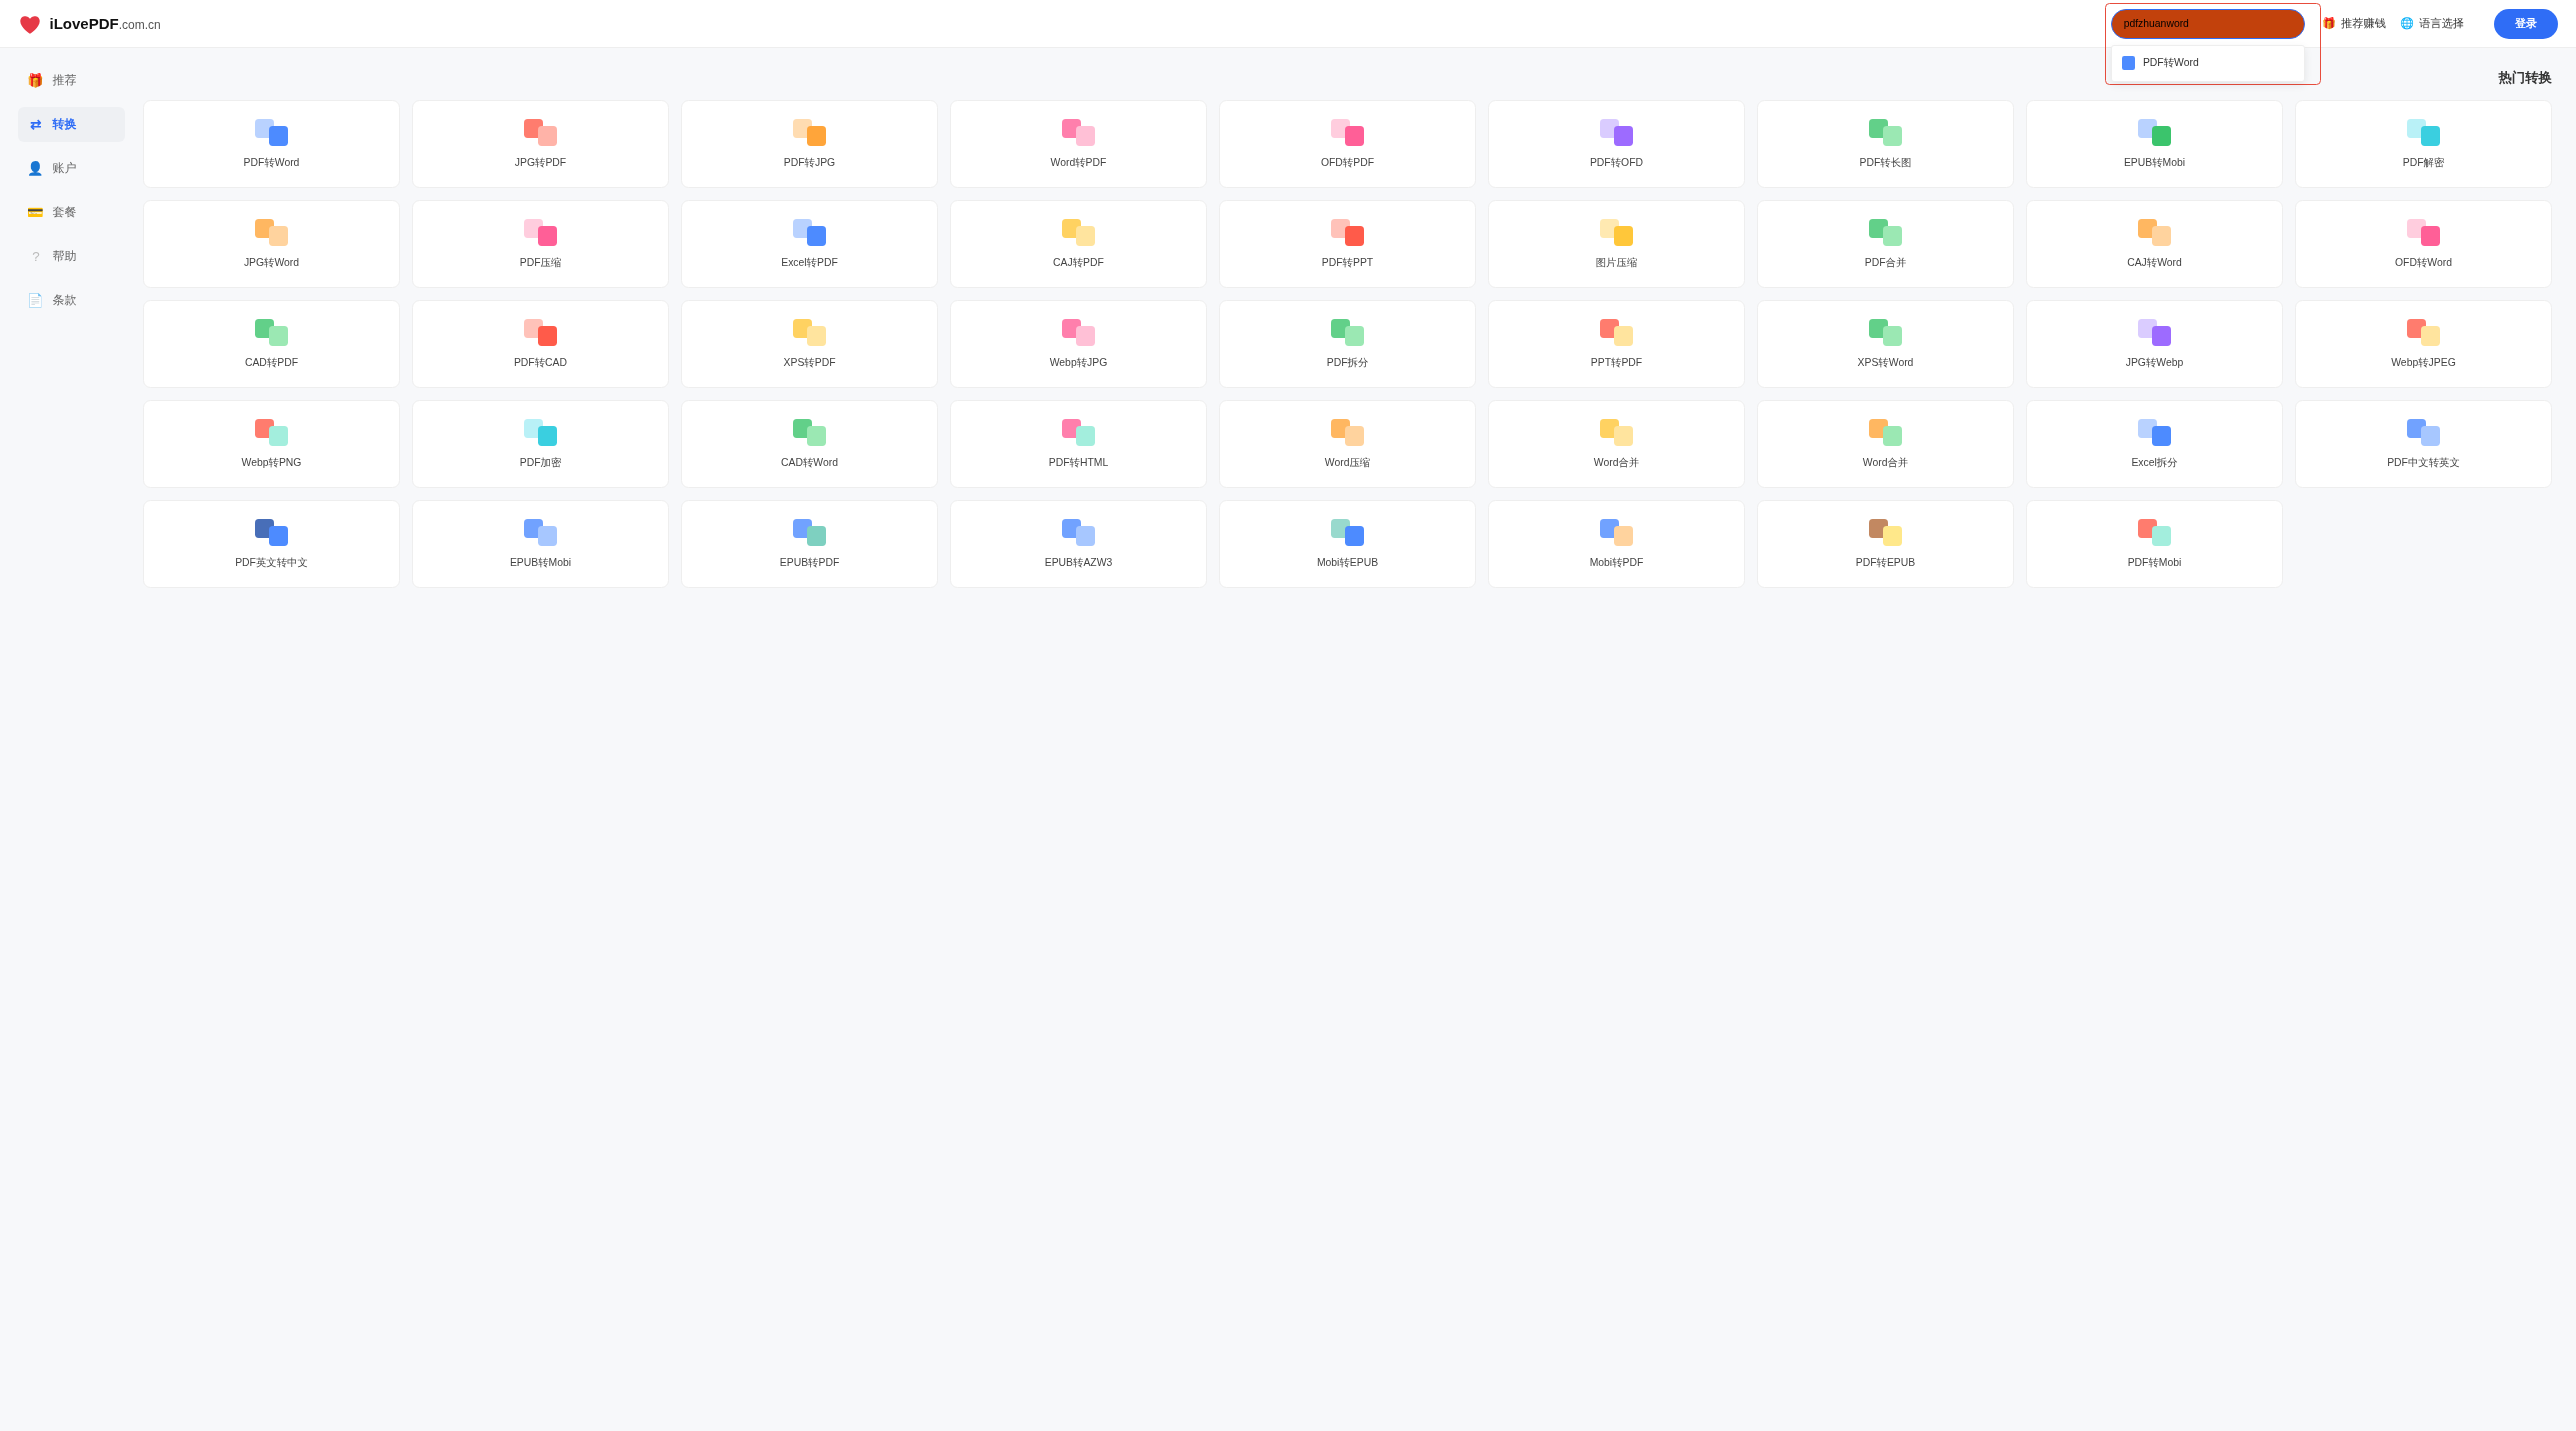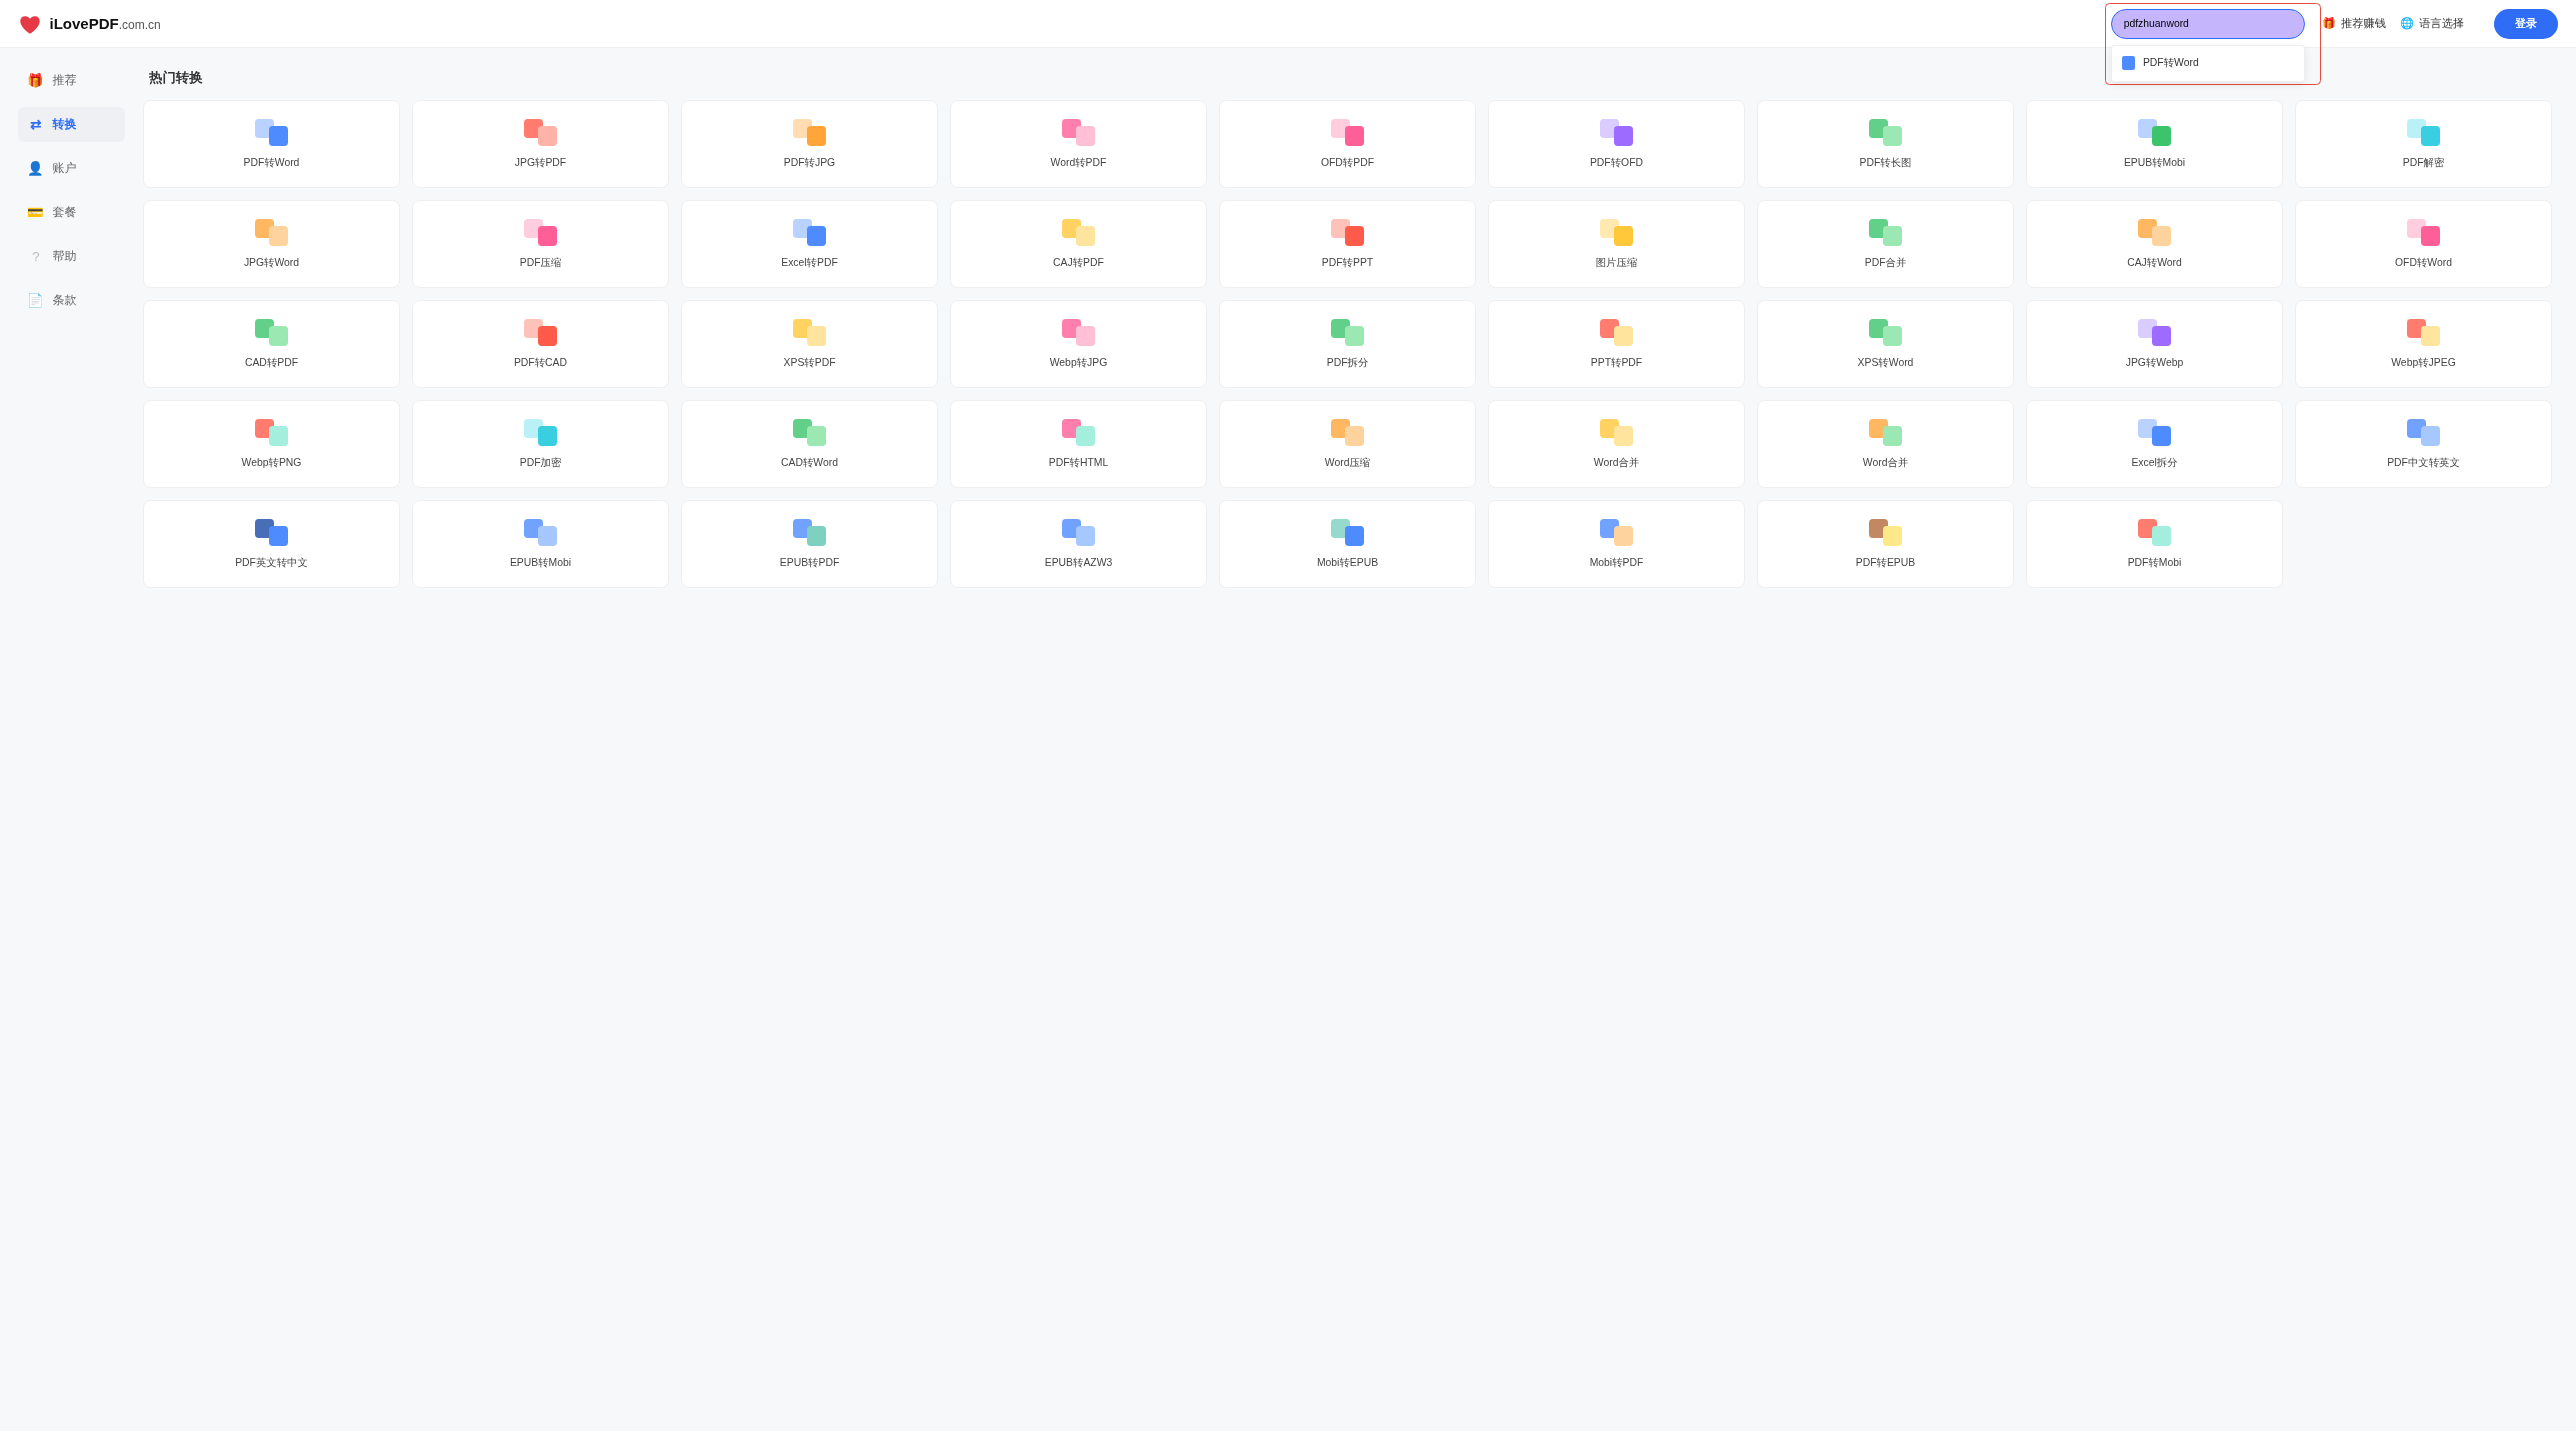--- a/index.html
+++ b/index.html
@@ -18,21 +18,21 @@
 .logo-text .suffix { font-weight:400; font-size:12px; color:#555; }
 .spacer { flex:1; }
 .search-area { position:relative; margin-right:18px; }
 .search-box {
   width: 194px; height:30px;
   border:1.5px solid #2f6df6;
   border-radius:15px;
   padding:0 12px;
   font-size:10.4px;
   outline:none;
-  background:#c4b5fd;
+  background:#c2410c;
 }
 .search-dropdown {
   position:absolute; top:36px; left:0; right:0;
   background:#fff; border:0.7px solid #eee;
   border-radius:3px; box-shadow:0 3px 9px rgba(0,0,0,.08);
   padding:3px 0;
 }
 .search-item {
   display:flex; align-items:center; gap:7.5px;
   padding:7.5px 10.4px; cursor:pointer; font-size:10.4px;
@@ -55,21 +55,21 @@
   width:134px; padding:15px 9px 0 18px;
 }
 .side-item {
   display:flex; align-items:center; gap:9px;
   padding:9px 10.4px; border-radius:6px;
   font-size:12px; color:#666; cursor:pointer; margin-bottom:9px;
 }
 .side-item.active { background:#eef0f3; color:#2f6df6; font-weight:600; }
 .side-icon { width:15px; height:15px; display:flex; align-items:center; justify-content:center; font-size:13.4px; color:#bbb; }
 .side-item.active .side-icon{ color:#2f6df6; }
-.main { flex:1; padding:18px 24px 30px 9px; }
+.main { flex:1; padding:18px 24px 30px 9px;text-align:right; }
 .sect-title { font-size:13.4px; font-weight:700; color:#333; margin:3px 0 13.4px 6px; }
 .grid {
   display:grid;
   grid-template-columns: repeat(9, 1fr);
   gap:12px;
 }
 .card {
   background:#fff; border:0.7px solid #eee; border-radius:7.5px;
   height:88px; display:flex; flex-direction:column;
   align-items:center; justify-content:center;

